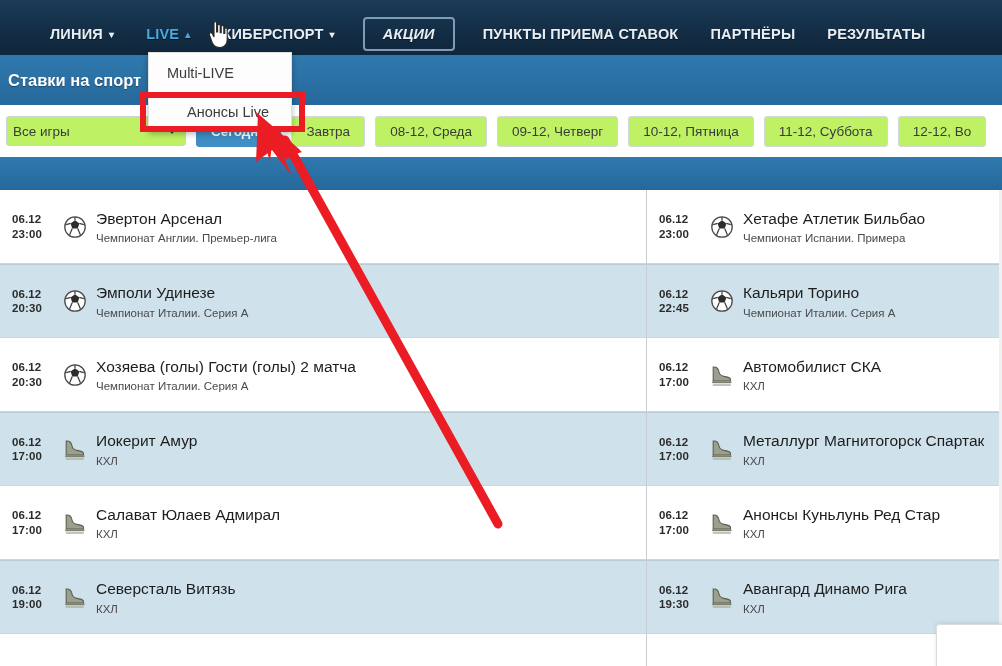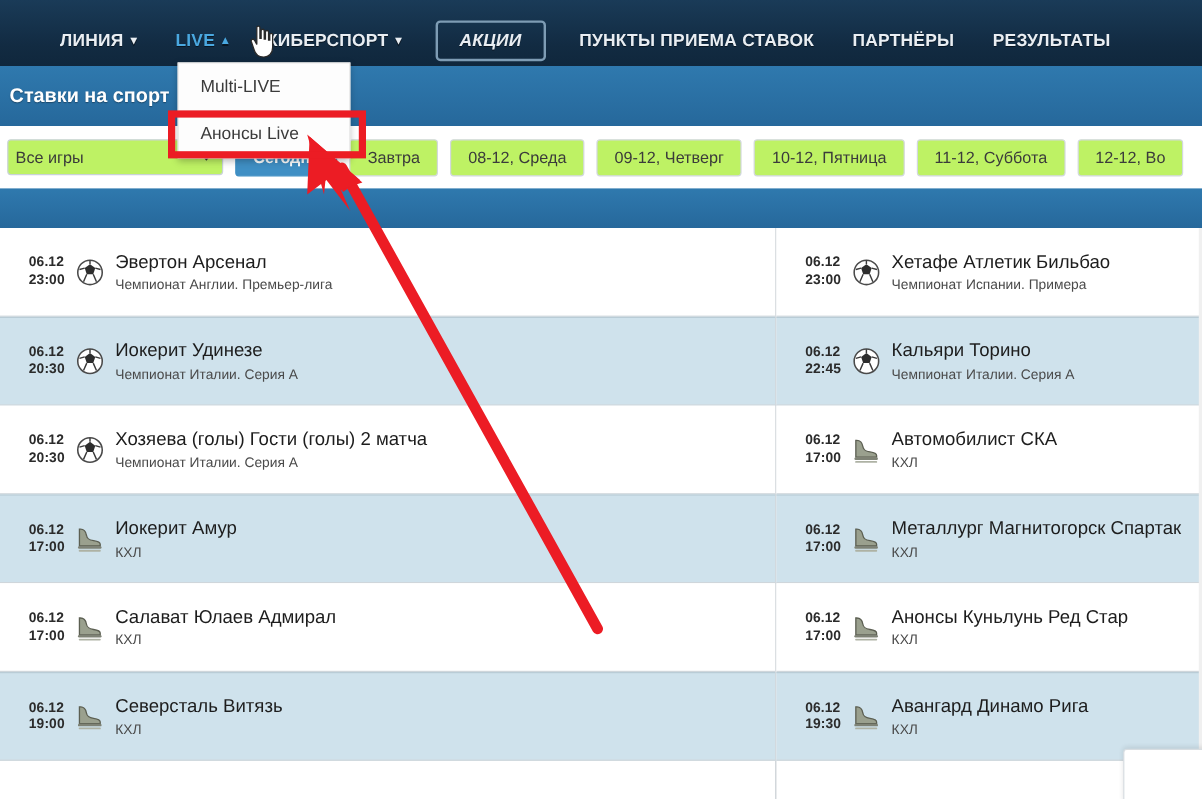--- a/index.html
+++ b/index.html
@@ -92,21 +92,21 @@
   }
   .col{ position:relative; height:100%; }
   .col.left{ width:647px; border-right:1px solid #c7ced3; }
   .col.right{ width:355px; }
   .evrow{
     height:74px; display:flex; align-items:center; gap:0;
     border-bottom:1px solid #cfd6db; background:#ffffff; cursor:pointer;
   }
   .evrow.alt{ background:#cfe2ec; border-top:1px solid #b9ccd6; }
   .ev-time{
-    width:54px; min-width:54px; padding-left:24px;
+    width:54px; min-width:54px; padding-left:12px;
     font-size:11.5px; color:#2b2b2b; line-height:1.25; font-weight:bold;
     letter-spacing:.1px;
   }
   .ev-icon{ width:42px; min-width:42px; display:flex; align-items:center; justify-content:center; }
   .ev-main{ flex:1; min-width:0; padding-right:6px; }
   .ev-teams{
     font-size:15.5px; color:#1d1d1d; white-space:nowrap; overflow:hidden;
     line-height:1.3;
   }
   .ev-league{ font-size:11.5px; color:#4a4a4a; margin-top:3px; white-space:nowrap; overflow:hidden;}
@@ -114,21 +114,21 @@
   
   .dropdown{
     position:absolute; left:148px; top:52px; width:144px;
     background:#fdfdfd; border:1px solid #e2e2e2;
     box-shadow:0 2px 6px rgba(0,0,0,.28); z-index:40;
   }
   .dd-item{
     height:39px; display:flex; align-items:center; padding-left:18px;
     font-size:14.5px; color:#3b3b3b; cursor:pointer; background:#fdfdfd;
   }
-  .dd-item + .dd-item{ border-top:1px solid #ececec; }
+  .dd-item + .dd-item{ border-top:1px solid #ececec;margin-left:20px; }
 
   
   .annot{ position:absolute; left:0; top:0; width:1002px; height:666px; pointer-events:none; z-index:60; }
   .redbox{
     position:absolute; left:140px; top:92px; width:165px; height:40px;
     border:6px solid #ec1c24; background:transparent; z-index:61;
   }
 
   
   .popup{
@@ -252,21 +252,21 @@
           <div>20:30</div>
         </div>
         <div class="ev-icon">
           <svg width="24" height="24" viewBox="0 0 24 24">
               <circle cx="12" cy="12" r="10.2" fill="#fff" stroke="#4a4a4a" stroke-width="1.3"></circle>
               <path d="M12 5.2 L16.4 8.4 L14.7 13.6 L9.3 13.6 L7.6 8.4 Z" fill="#2d2d2d"></path>
               <path d="M12 2 L12 5.2 M3.2 9.6 L7.6 8.4 M20.8 9.6 L16.4 8.4 M6.6 19.8 L9.3 13.6 M17.4 19.8 L14.7 13.6" stroke="#3a3a3a" stroke-width="1.2" fill="none"></path>
             </svg>
         </div>
         <div class="ev-main">
-          <div class="ev-teams">Иокерит Удинезе</div>
+          <div class="ev-teams">Эмполи Удинезе</div>
           <div class="ev-league">Чемпионат Италии. Серия А</div>
         </div>
       </div>
 
       <div class="evrow">
         <div class="ev-time">
           <div>06.12</div>
           <div>20:30</div>
         </div>
         <div class="ev-icon">

